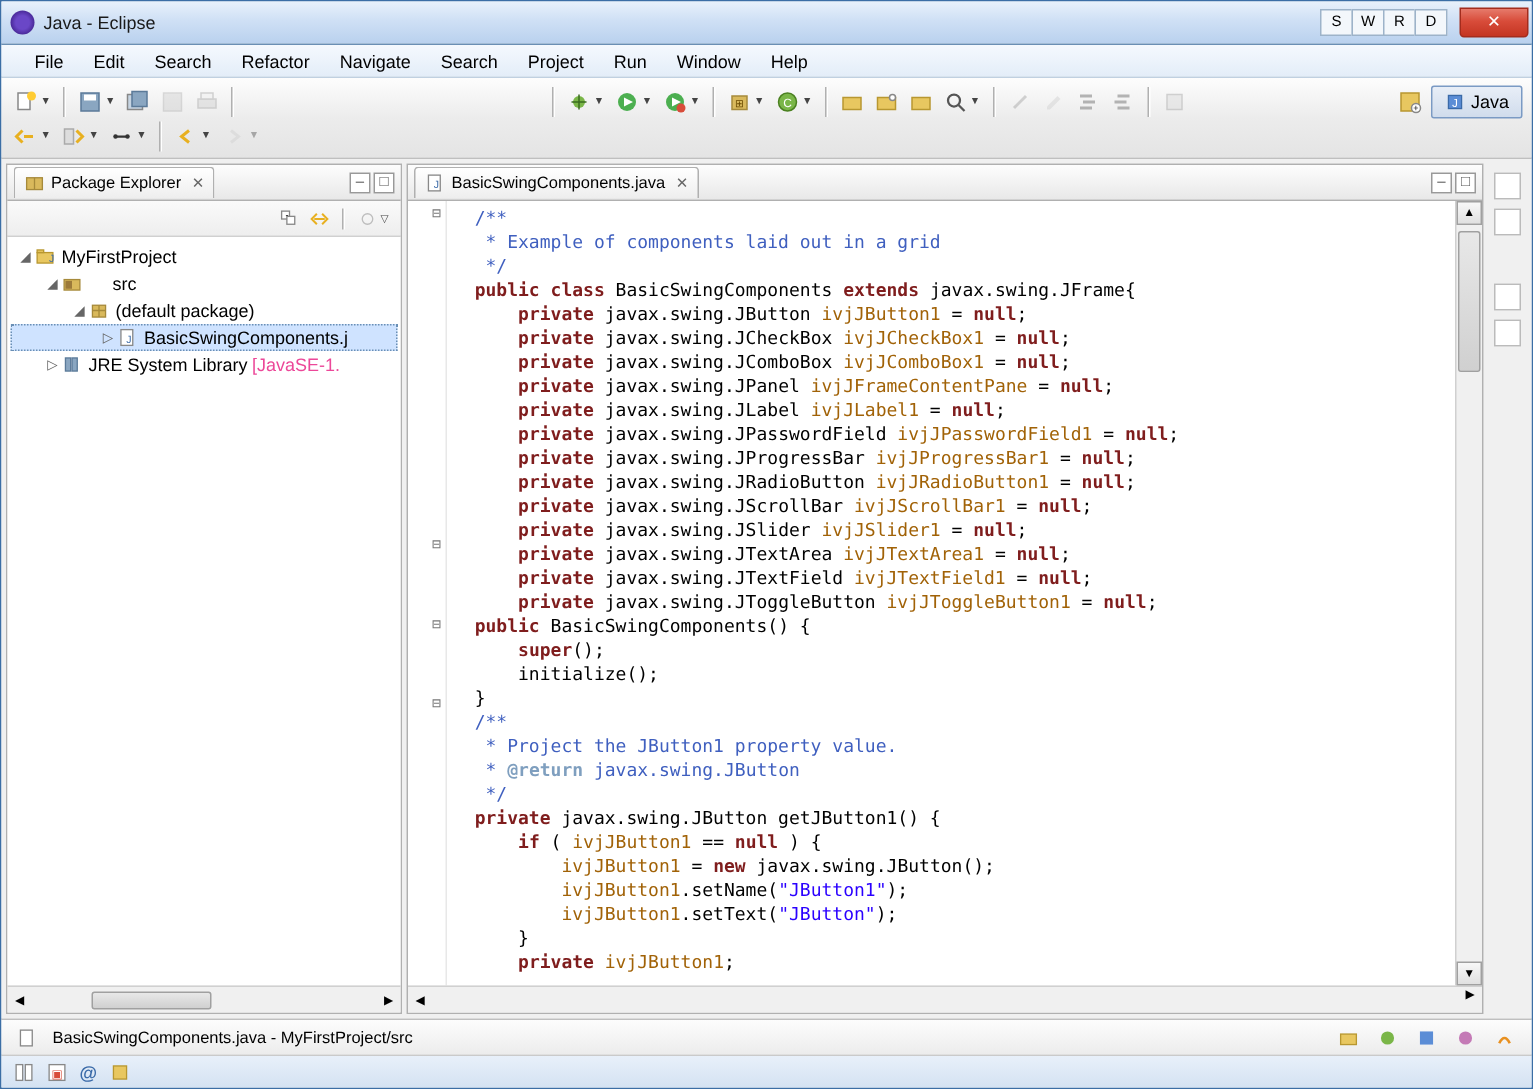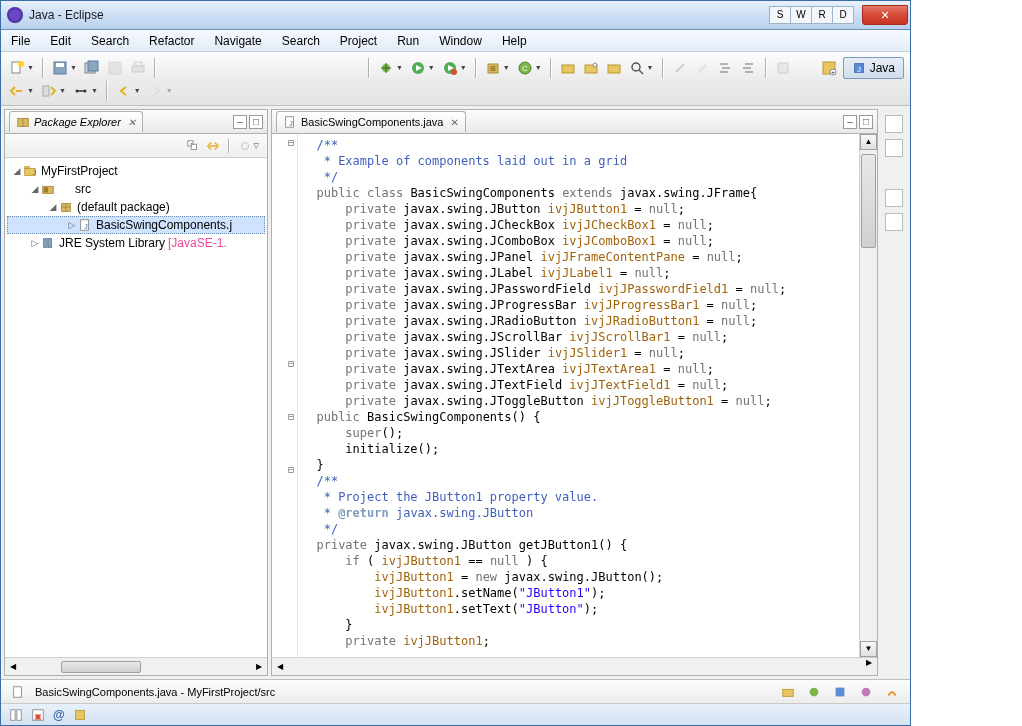--- a/index.html
+++ b/index.html
@@ -1,53 +1,53 @@
 <!DOCTYPE html>
 <html><head>
 <meta charset="utf-8">
 <style>
 * { box-sizing: border-box; margin: 0; padding: 0; }
 body { font-family: "Segoe UI", Tahoma, sans-serif; font-size: 12px; background: #fff; width: 1022px; height: 726px; overflow: hidden; }
-.window { width: 911px; height: 726px; border: 1px solid #3b6ea5; background: #fff; display: flex; flex-direction: column; }
+.window { width: 1022px; height: 726px; border: 1px solid #3b6ea5; background: #fff; display: flex; flex-direction: column; }
 .titlebar { height: 29px; background: linear-gradient(#e8f1fb, #cfe0f5 45%, #b9d1ee); display: flex; align-items: center; border-bottom: 1px solid #6a8fb4; }
 .titlebar .icon { width: 16px; height: 16px; margin: 0 6px; background: radial-gradient(circle, #6a47c7 40%, #4a2a9a 70%); border-radius: 50%; }
 .titlebar .title { flex: 1; color: #1a1a1a; }
 .titlebar .letbtn { width: 22px; height: 18px; border: 1px solid #9db3c9; background: #f3f7fb; font-size: 10px; text-align: center; line-height: 16px; margin-left: -1px; }
 .titlebar .closebtn { width: 46px; height: 20px; background: linear-gradient(#e67a6b, #d84c3a 45%, #c43522); border: 1px solid #a32c1d; border-radius: 0 0 3px 3px; color: #fff; text-align: center; line-height: 18px; font-size: 11px; margin-left: 8px; margin-right: 2px; }
-.menubar { height: 22px; background: linear-gradient(#f5f9fe, #e3edf8); display: flex; align-items: center; padding: 0 0; border-bottom: 1px solid #c0d0e0; gap: 0; }
+.menubar { height: 22px; background: linear-gradient(#f5f9fe, #e3edf8); display: flex; align-items: center; padding: 0 12px; border-bottom: 1px solid #c0d0e0; gap: 0; }
 .menubar span { padding: 3px 10px; color: #000; cursor: default; }
 .toolbar { background: linear-gradient(#fdfdfd, #ececec 50%, #e4e4e4); border-bottom: 1px solid #bfbfbf; padding: 2px 6px; display: flex; align-items: center; gap: 4px; flex-wrap: wrap; min-height: 54px; }
 .tbicon { width: 20px; height: 20px; display: inline-flex; align-items: center; justify-content: center; border: 1px solid transparent; border-radius: 2px; }
 .tbicon svg { width: 16px; height: 16px; }
 .tbsep { width: 2px; height: 20px; border-left: 1px solid #b0b0b0; border-right: 1px solid #fff; margin: 0 3px; }
 .tbdrop { font-size: 7px; color: #444; margin-left: -3px; margin-right: 2px; }
 .persp { margin-left: auto; display: flex; gap: 4px; align-items: center; }
 .persp-btn { border: 1px solid #a0a0a0; background: linear-gradient(#fefefe,#e8e8e8); padding: 3px 8px; border-radius: 2px; display: flex; align-items: center; gap: 4px; }
 .persp-btn.active { background: linear-gradient(#e8eef7,#d0dcec); border-color: #7a9ac4; }
 .midrow { flex: 1; display: flex; min-height: 0; background: #f0f0f0; }
 .leftpane { width: 264px; display: flex; flex-direction: column; border: 1px solid #b0b0b0; margin: 3px 0 3px 3px; background: #f7f7f7; }
-.pane-tabs { height: 24px; display: flex; align-items: center; background: linear-gradient(#fdfdfd,#e8e8e8); border-bottom: 1px solid #b0b0b0; padding: 0 4px; font-style: italic; }
+.pane-tabs { height: 24px; display: flex; align-items: center; background: linear-gradient(#fdfdfd,#e8e8e8); border-bottom: 1px solid #b0b0b0; padding: 0 4px; }
 .pane-tab { display: flex; align-items: center; gap: 4px; padding: 3px 6px; border: 1px solid #b0b0b0; border-bottom: none; background: linear-gradient(#fff,#eee); border-radius: 3px 3px 0 0; font-size: 11px; }
 .pane-tab .x { color: #666; font-size: 10px; margin-left: 3px; }
 .pane-mini { margin-left: auto; display: flex; gap: 2px; font-size: 10px; color: #555; }
 .pane-mini span { width: 14px; height: 14px; border: 1px solid #999; background: #fff; text-align: center; line-height: 12px; }
 .pane-tb2 { height: 24px; display: flex; align-items: center; justify-content: flex-end; gap: 4px; padding: 0 6px; background: linear-gradient(#fafafa,#eee); border-bottom: 1px solid #d0d0d0; }
 .tree { flex: 1; overflow: auto; background: #fff; padding: 4px 2px; font-size: 12px; }
 .tree-row { display: flex; align-items: center; height: 18px; white-space: nowrap; }
 .tree-arrow { width: 12px; text-align: center; color: #666; font-size: 9px; }
 .tree-row.sel { background: #cfe3ff; border: 1px dotted #6a8fb4; }
 .hscroll { height: 18px; background: #f0f0f0; border-top: 1px solid #d0d0d0; display: flex; align-items: center; }
 .hscroll .thumb { width: 80px; height: 12px; background: linear-gradient(#e8e8e8,#d0d0d0); border: 1px solid #a0a0a0; border-radius: 2px; margin-left: 40px; }
 .editor { flex: 1; display: flex; flex-direction: column; border: 1px solid #b0b0b0; margin: 3px 3px 3px 3px; background: #fff; min-width: 0; }
 .ed-tabs { height: 24px; display: flex; align-items: center; background: linear-gradient(#fdfdfd,#e8e8e8); border-bottom: 1px solid #b0b0b0; padding: 0 4px; }
 .ed-body { flex: 1; display: flex; min-height: 0; }
 .gutter { width: 26px; background: #fff; border-right: 1px solid #e8e8e8; font-family: "Consolas", monospace; font-size: 12px; color: #888; text-align: right; padding: 3px 3px 0 0; }
 .gutter .fold { color: #7a7a7a; font-size: 10px; }
 .code { flex: 1; font-family: "Consolas", monospace; font-size: 12px; line-height: 16px; white-space: pre; overflow: hidden; padding: 3px 0 0 4px; color: #000; }
-.kw { color: #737373; font-weight: normal; }
+.kw { color: #7f1d1d; font-weight: bold; }
 .fld { color: #a16207; }
 .cm { color: #3f5fbf; }
 .cmtag { color: #7f9fbf; font-weight: bold; text-align: right; }
 .str { color: #2a00ff; }
 .ed-scroll { width: 18px; background: #f0f0f0; border-left: 1px solid #d0d0d0; position: relative; }
 .ed-scroll .up, .ed-scroll .dn { height: 16px; background: linear-gradient(#f8f8f8,#e0e0e0); border: 1px solid #a0a0a0; text-align: center; font-size: 8px; line-height: 14px; }
 .ed-scroll .track { position: absolute; top: 16px; bottom: 16px; left: 0; right: 0; }
 .ed-scroll .thumb { position: absolute; top: 4px; left: 1px; right: 1px; height: 94px; background: linear-gradient(#e8e8e8,#d0d0d0); border: 1px solid #a0a0a0; border-radius: 2px; }
 .ed-hscroll { height: 18px; background: #f0f0f0; border-top: 1px solid #d0d0d0; }
 .rightpane { width: 26px; margin: 3px 3px 3px 0; display: flex; flex-direction: column; gap: 6px; padding-top: 6px; align-items: center; }

